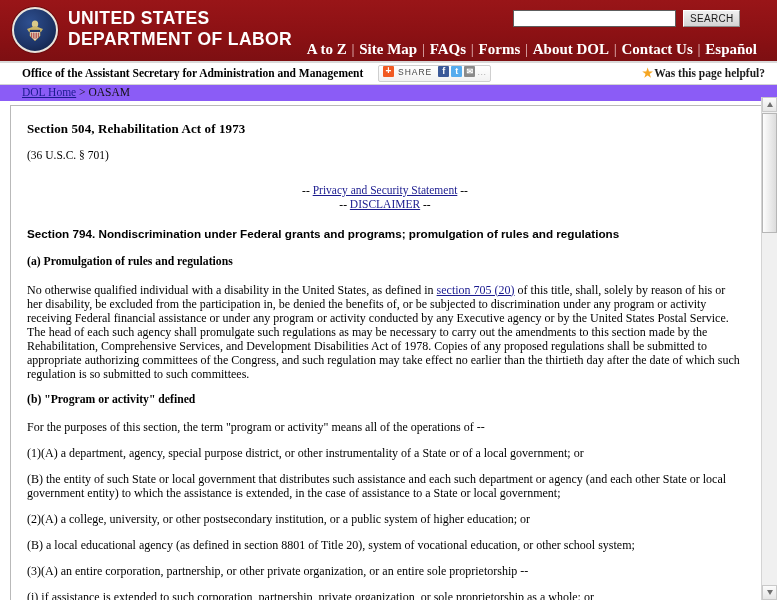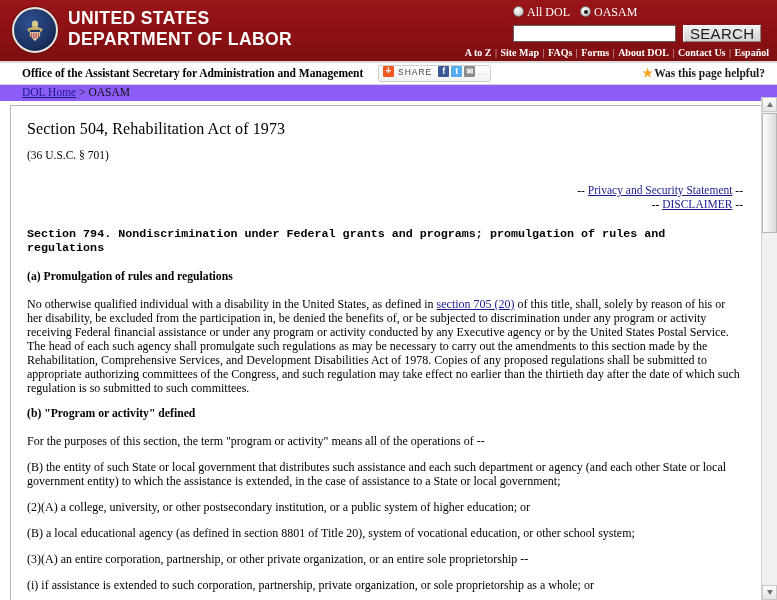--- a/index.html
+++ b/index.html
@@ -105,30 +105,30 @@
     vertical-align: middle;
     margin-left: 3px;
     height: 17px;
     line-height: 15px;
     padding: 0 6px;
     background: linear-gradient(180deg,#f0f0f0 0%, #d4d4d4 100%);
     border: 1px solid #8a8a8a;
     border-top-color: #ffffff;
     border-left-color: #ffffff;
     font-family: "Liberation Sans", "DejaVu Sans", sans-serif;
-    font-size: 15px;
+    font-size: 10px;
     color: #1a1a1a;
     letter-spacing: 0.3px;
     cursor: pointer;
   }
   .toplinks {
     position: absolute;
-    right: 8px; bottom: 3px;
+    right: 20px; bottom: 3px;
     color: #f2d9d9;
-    font-size: 10px;
+    font-size: 15px;
     font-family: "Liberation Serif", "DejaVu Serif", serif;
     font-weight: bold;
     white-space: nowrap;
   }
   .toplinks a { color: #ffffff; text-decoration: none; }
   .toplinks .sep { color: #e7bcbc; padding: 0 1px; font-weight: normal; }
 
   
   .subhead {
     position: relative;
@@ -236,42 +236,42 @@
     overflow: hidden;
   }
   .content {
     padding: 10px 18px 10px 16px;
     font-family: "Liberation Serif", "DejaVu Serif", serif;
     font-size: 12px;
     color: #000000;
     line-height: 14.4px;
   }
   h1.doctitle {
-    font-size: 16px;
-    font-weight: normal;
+    font-size: 13px;
+    font-weight: bold;
     margin: 6px 0 12px 0;
     letter-spacing: 0.1px;
     font-family: "Liberation Serif", "DejaVu Serif", serif;
   }
   .usc {
     font-size: 11.5px;
     margin: 0 0 20px 0;
   }
   .centerlinks {
-    text-align: right;
+    text-align: center;
     font-size: 11.5px;
     margin: 0 0 16px 0;
     line-height: 14px;
   }
   .centerlinks a { color: #1b1b8f; text-decoration: underline; }
   h2.secheading {
     font-size: 11.7px;
     font-weight: bold;
     margin: 0 0 14px 0;
-    font-family: Liberation Mono, monospace;
+    font-family: Liberation Sans, sans-serif;
   }
   h3.subheading {
     font-size: 11.7px;
     font-weight: bold;
     margin: 0 0 13px 0;
     font-family: "Liberation Serif", "DejaVu Serif", serif;
   }
   p.para {
     margin: 0 0 12px 0;
     font-size: 12px;
@@ -330,23 +330,20 @@
         <path d="M7.6 14.6 v5 M9.3 14.6 v5.9 M11 14.6 v6.6 M12.7 14.6 v5.9 M14.4 14.6 v5" stroke="#a33" stroke-width="0.9"></path>
       </svg>
     </div>
 
     <div class="wordmark">
       <span>UNITED STATES</span>
       <span class="l2">DEPARTMENT OF LABOR</span>
     </div>
 
     <div class="searchzone">
-      <div class="radiorow">
-        <span class="rdo"></span><span class="lbl">All DOL</span><span class="rdo on"></span><span class="lbl">OASAM</span>
-      </div>
       <div class="searchline">
         <input class="searchbox" type="text" placeholder="" style="">
         <span class="searchbtn">SEARCH</span>
       </div>
     </div>
 
     <div class="toplinks">
       <a href="#">A to Z</a><span class="sep"> | </span><a href="#">Site Map</a><span class="sep"> | </span><a href="#">FAQs</a><span class="sep"> | </span><a href="#">Forms</a><span class="sep"> | </span><a href="#">About DOL</a><span class="sep"> | </span><a href="#">Contact Us</a><span class="sep"> | </span><a href="#">Español</a>
     </div>
   </div>
@@ -389,20 +386,21 @@
       <h2 class="secheading">Section 794. Nondiscrimination under Federal grants and programs; promulgation of rules and regulations</h2>
 
       <h3 class="subheading">(a) Promulgation of rules and regulations</h3>
 
       <p class="para"><span>No otherwise qualified individual with a disability in the United States, as defined in </span><a href="#">section 705 (20)</a><span> of this title, shall, solely by reason of his or her disability, be excluded from the participation in, be denied the benefits of, or be subjected to discrimination under any program or activity receiving Federal financial assistance or under any program or activity conducted by any Executive agency or by the United States Postal Service. The head of each such agency shall promulgate such regulations as may be necessary to carry out the amendments to this section made by the Rehabilitation, Comprehensive Services, and Development Disabilities Act of 1978. Copies of any proposed regulations shall be submitted to appropriate authorizing committees of the Congress, and such regulation may take effect no earlier than the thirtieth day after the date of which such regulation is so submitted to such committees.</span></p>
 
       <h3 class="subheading">(b) "Program or activity" defined</h3>
 
       <p class="para">For the purposes of this section, the term "program or activity" means all of the operations of --</p>
 
+      <p class="para">(1)(A) a department, agency, special purpose district, or other instrumentality of a State or of a local government; or</p>
       <p class="para">(B) the entity of such State or local government that distributes such assistance and each such department or agency (and each other State or local government entity) to which the assistance is extended, in the case of assistance to a State or local government;</p>
       <p class="para">(2)(A) a college, university, or other postsecondary institution, or a public system of higher education; or</p>
       <p class="para">(B) a local educational agency (as defined in section 8801 of Title 20), system of vocational education, or other school system;</p>
       <p class="para">(3)(A) an entire corporation, partnership, or other private organization, or an entire sole proprietorship --</p>
       <p class="para">(i) if assistance is extended to such corporation, partnership, private organization, or sole proprietorship as a whole; or</p>
 
     </div>
   </div>
 
   <div class="scrollbar">

